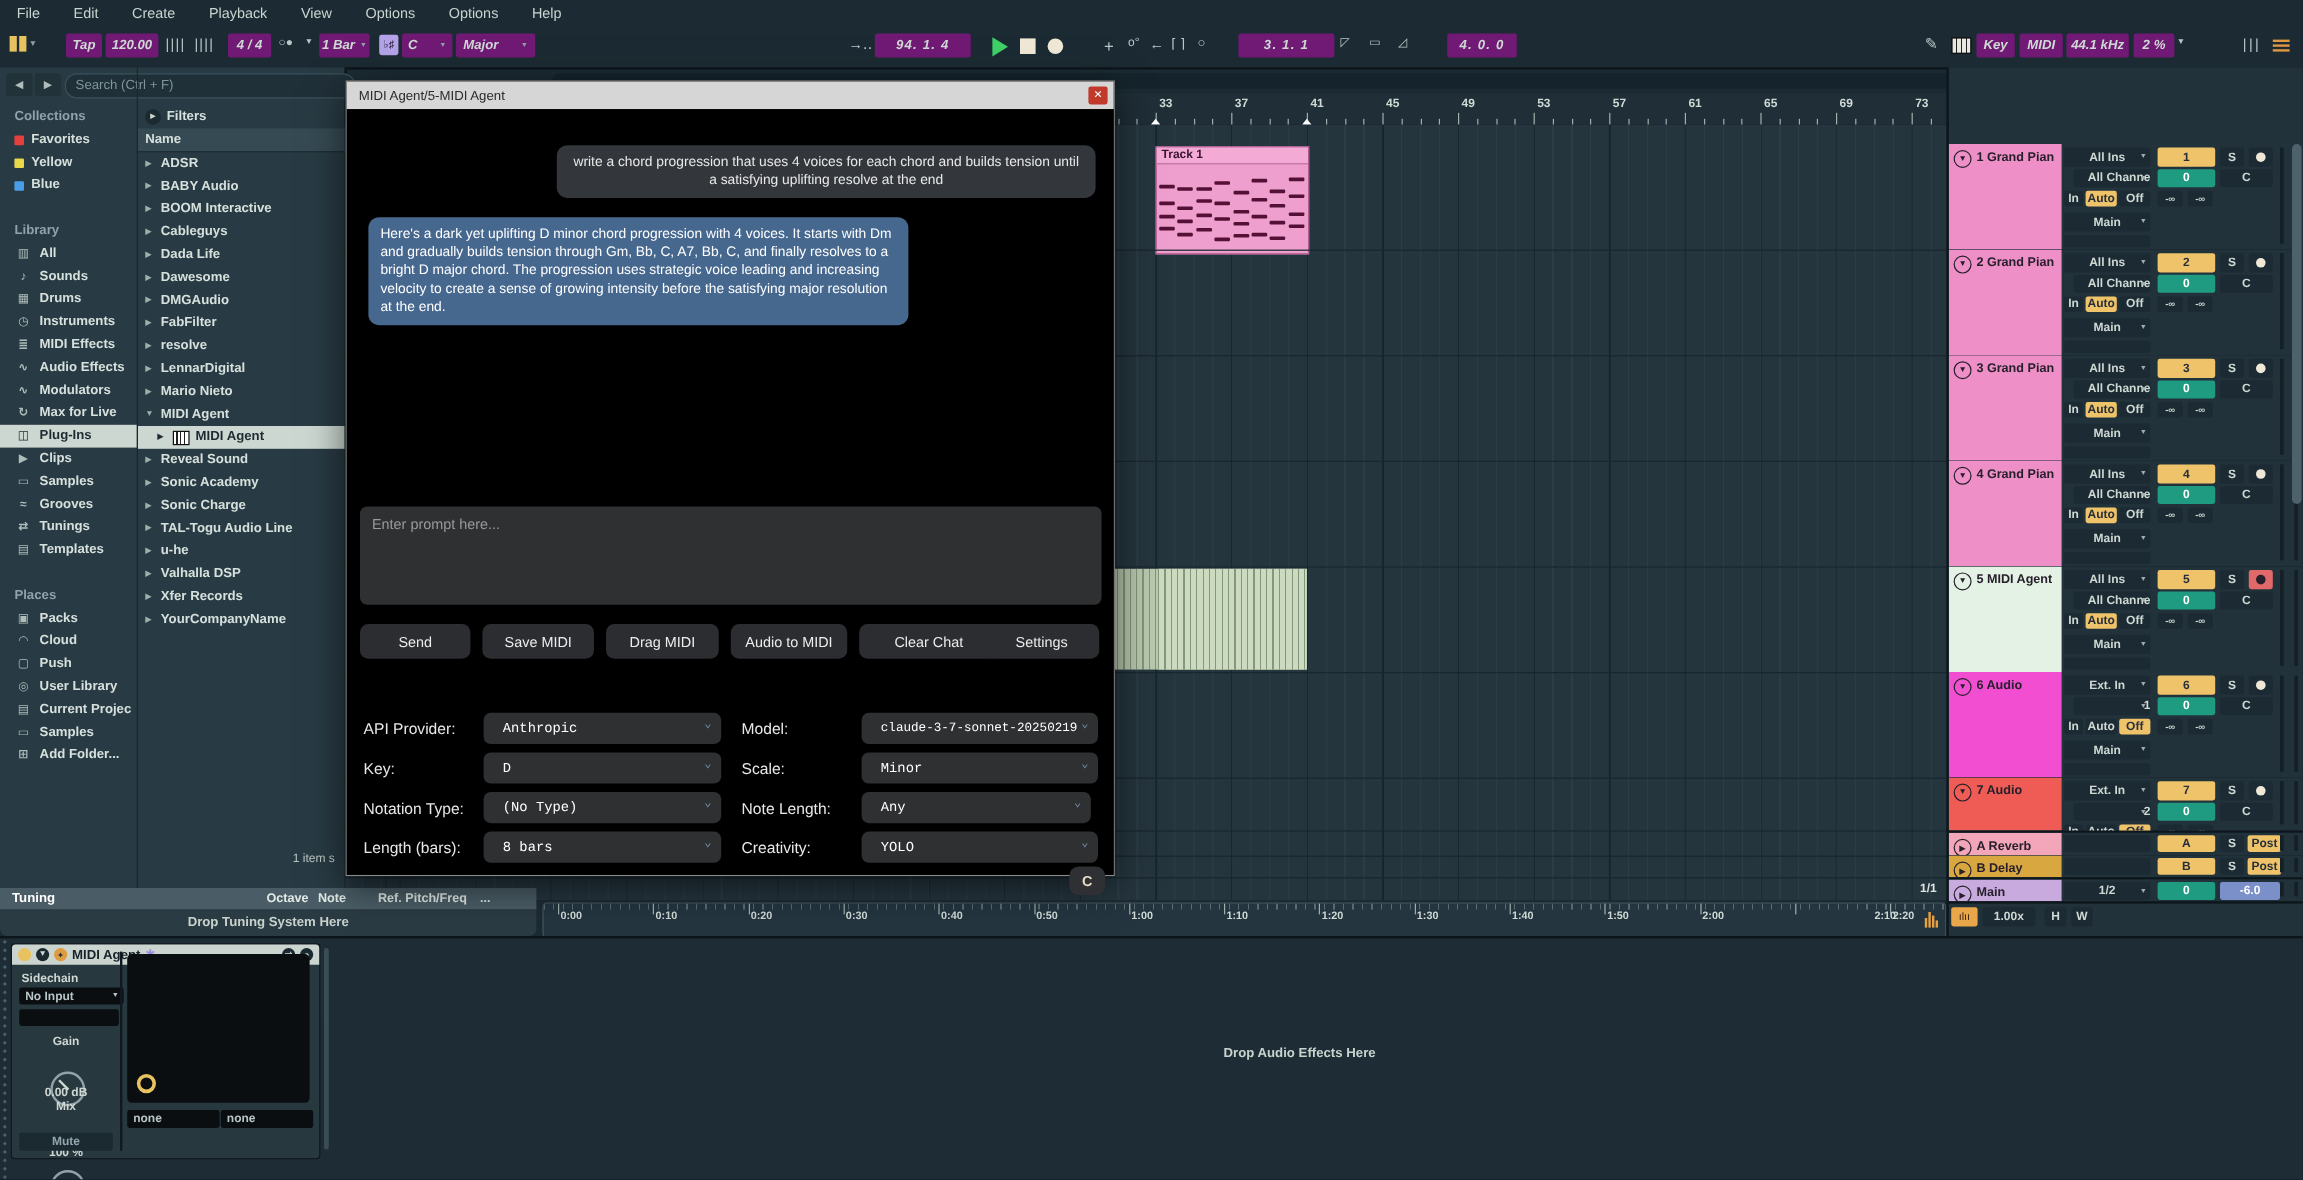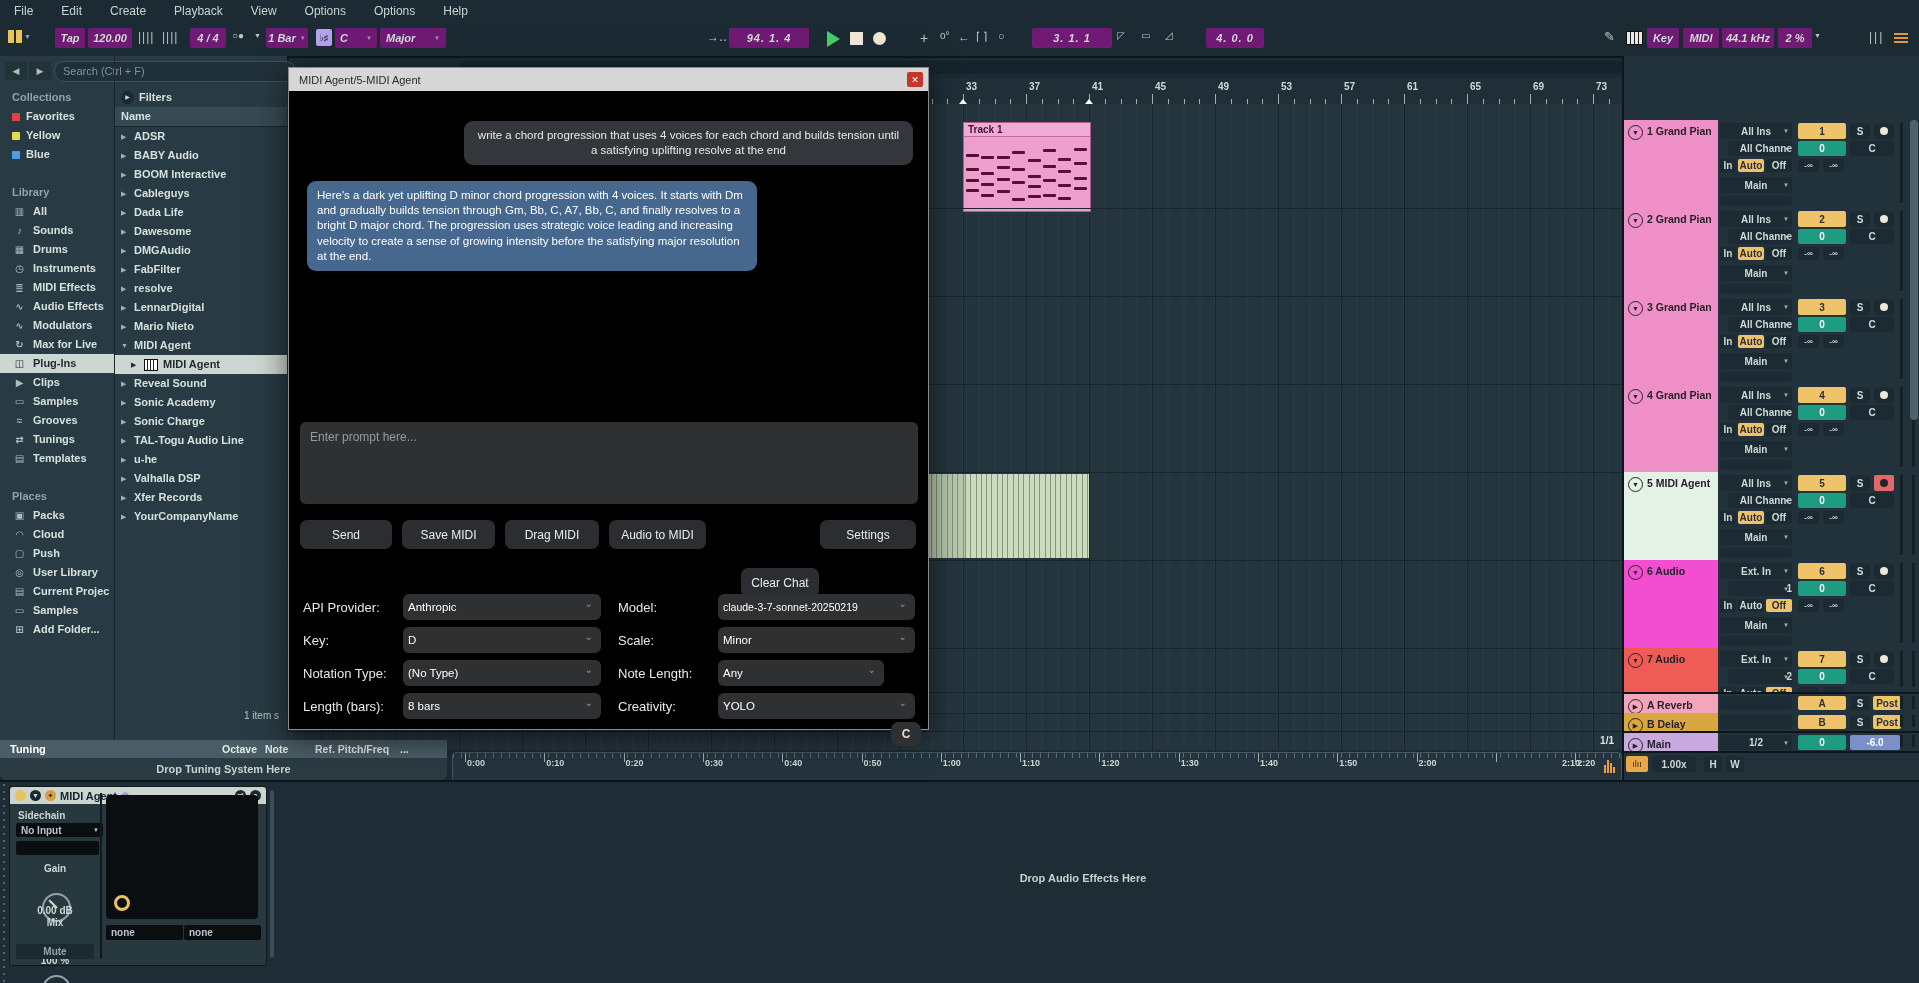--- a/index.html
+++ b/index.html
@@ -87,21 +87,21 @@
   .bubble{position:absolute;border-radius:9px;font-size:11.5px;line-height:1.32;padding:7px 10px;box-sizing:border-box;}
   #bubble-user{left:175px;top:30px;width:449px;background:#33373b;color:#e8e8e8;text-align:center;}
   #bubble-ai{left:18px;top:90px;width:450px;background:#46688f;color:#fff;text-align:left;}
   #prompt-box{position:absolute;left:11px;top:331px;width:618px;height:82px;background:#2e3032;border:none;border-radius:6px;
               color:#ddd;font-size:12px;padding:8px 10px;box-sizing:border-box;resize:none;outline:none;font-family:"Liberation Sans",sans-serif;}
   #prompt-box::placeholder{color:#9a9a9a;}
   .dlg-btn{position:absolute;top:429px;height:29px;background:#2b2d30;border-radius:7px;color:#ececec;font-size:12px;
            display:flex;align-items:center;justify-content:center;}
   .fld-label{position:absolute;font-size:13px;color:#e8e8e8;}
   .fld{position:absolute;height:26px;background:#2e3032;border-radius:6px;color:#fff;font-size:11.5px;
-       display:flex;align-items:center;padding-left:5px;box-sizing:border-box;}
+       display:flex;align-items:center;padding-left:16px;box-sizing:border-box;font-family:Liberation Mono, monospace;}
   .fld .chev{position:absolute;right:8px;color:#7d96b8;font-size:10px;top:4px;}
   #claude-btn{position:absolute;left:602px;top:631px;width:30px;height:24px;background:#2e3033;border-radius:8px;
               color:#e8ddca;font-weight:bold;font-size:12px;display:flex;align-items:center;justify-content:center;}
   
   #devarea{left:0;top:780px;width:1919px;height:203px;background:#1e2d35;border-top:2px solid #0c151b;}
   #dev-handle{left:0;top:0;width:8px;height:203px;background:radial-gradient(circle at 4px 3px,#54666e 1px,transparent 1.5px);background-size:8px 7px;}
   #device{left:9px;top:4px;width:256px;height:178px;background:#28383f;border:1px solid #10191f;border-radius:3px;}
   #dev-title{height:17px;background:#ccd4cf;border-radius:3px 3px 0 0;display:flex;align-items:center;gap:4px;padding:0 5px;}
   .dcirc{width:11px;height:11px;border-radius:50%;display:flex;align-items:center;justify-content:center;font-size:7px;}
   .dlabel{font-size:10px;font-weight:bold;color:#cfd8d3;}
@@ -1039,21 +1039,21 @@
     </div>
     <div style="position:relative;height:638px;background:#000;">
       <div class="bubble" id="bubble-user">write a chord progression that uses 4 voices for each chord and builds tension until a satisfying uplifting resolve at the end</div>
       <div class="bubble" id="bubble-ai">Here's a dark yet uplifting D minor chord progression with 4 voices. It starts with Dm and gradually builds tension through Gm, Bb, C, A7, Bb, C, and finally resolves to a bright D major chord. The progression uses strategic voice leading and increasing velocity to create a sense of growing intensity before the satisfying major resolution at the end.</div>
       <textarea id="prompt-box" placeholder="Enter prompt here..." style=""></textarea>
       <div id="dlg-buttons">
           <div class="dlg-btn" style="left: 11px; width: 92px;">Send</div>
           <div class="dlg-btn" style="left: 113px; width: 93px;">Save MIDI</div>
           <div class="dlg-btn" style="left: 216px; width: 94px;">Drag MIDI</div>
           <div class="dlg-btn" style="left: 320px; width: 97px;">Audio to MIDI</div>
-          <div class="dlg-btn" style="left: 452px; width: 78px; margin-top: 48px;">Clear Chat</div>
+          <div class="dlg-btn" style="left: 427px; width: 116px;">Clear Chat</div>
           <div class="dlg-btn" style="left: 531px; width: 96px;">Settings</div>
         </div>
       <div id="dlg-fields">
           <div class="fld-label" style="left: 14px; top: 509px;">API Provider:</div>
           <div class="fld" style="left: 114px; top: 503px; width: 198px;">
             <span>Anthropic</span>
             <span class="chev">⌄</span>
           </div>
           <div class="fld-label" style="left: 329px; top: 509px;">Model:</div>
           <div class="fld" style="left: 429px; top: 503px; width: 197px;">
@@ -1069,21 +1069,21 @@
           <div class="fld" style="left: 429px; top: 536px; width: 197px;">
             <span>Minor</span>
             <span class="chev">⌄</span>
           </div>
           <div class="fld-label" style="left: 14px; top: 575px;">Notation Type:</div>
           <div class="fld" style="left: 114px; top: 569px; width: 198px;">
             <span>(No Type)</span>
             <span class="chev">⌄</span>
           </div>
           <div class="fld-label" style="left: 329px; top: 575px;">Note Length:</div>
-          <div class="fld" style="left: 429px; top: 569px; width: 166px;">
+          <div class="fld" style="left: 429px; top: 569px; width: 191px;">
             <span>Any</span>
             <span class="chev">⌄</span>
           </div>
           <div class="fld-label" style="left: 14px; top: 608px;">Length (bars):</div>
           <div class="fld" style="left: 114px; top: 602px; width: 198px;">
             <span>8 bars</span>
             <span class="chev">⌄</span>
           </div>
           <div class="fld-label" style="left: 329px; top: 608px;">Creativity:</div>
           <div class="fld" style="left: 429px; top: 602px; width: 197px;">

